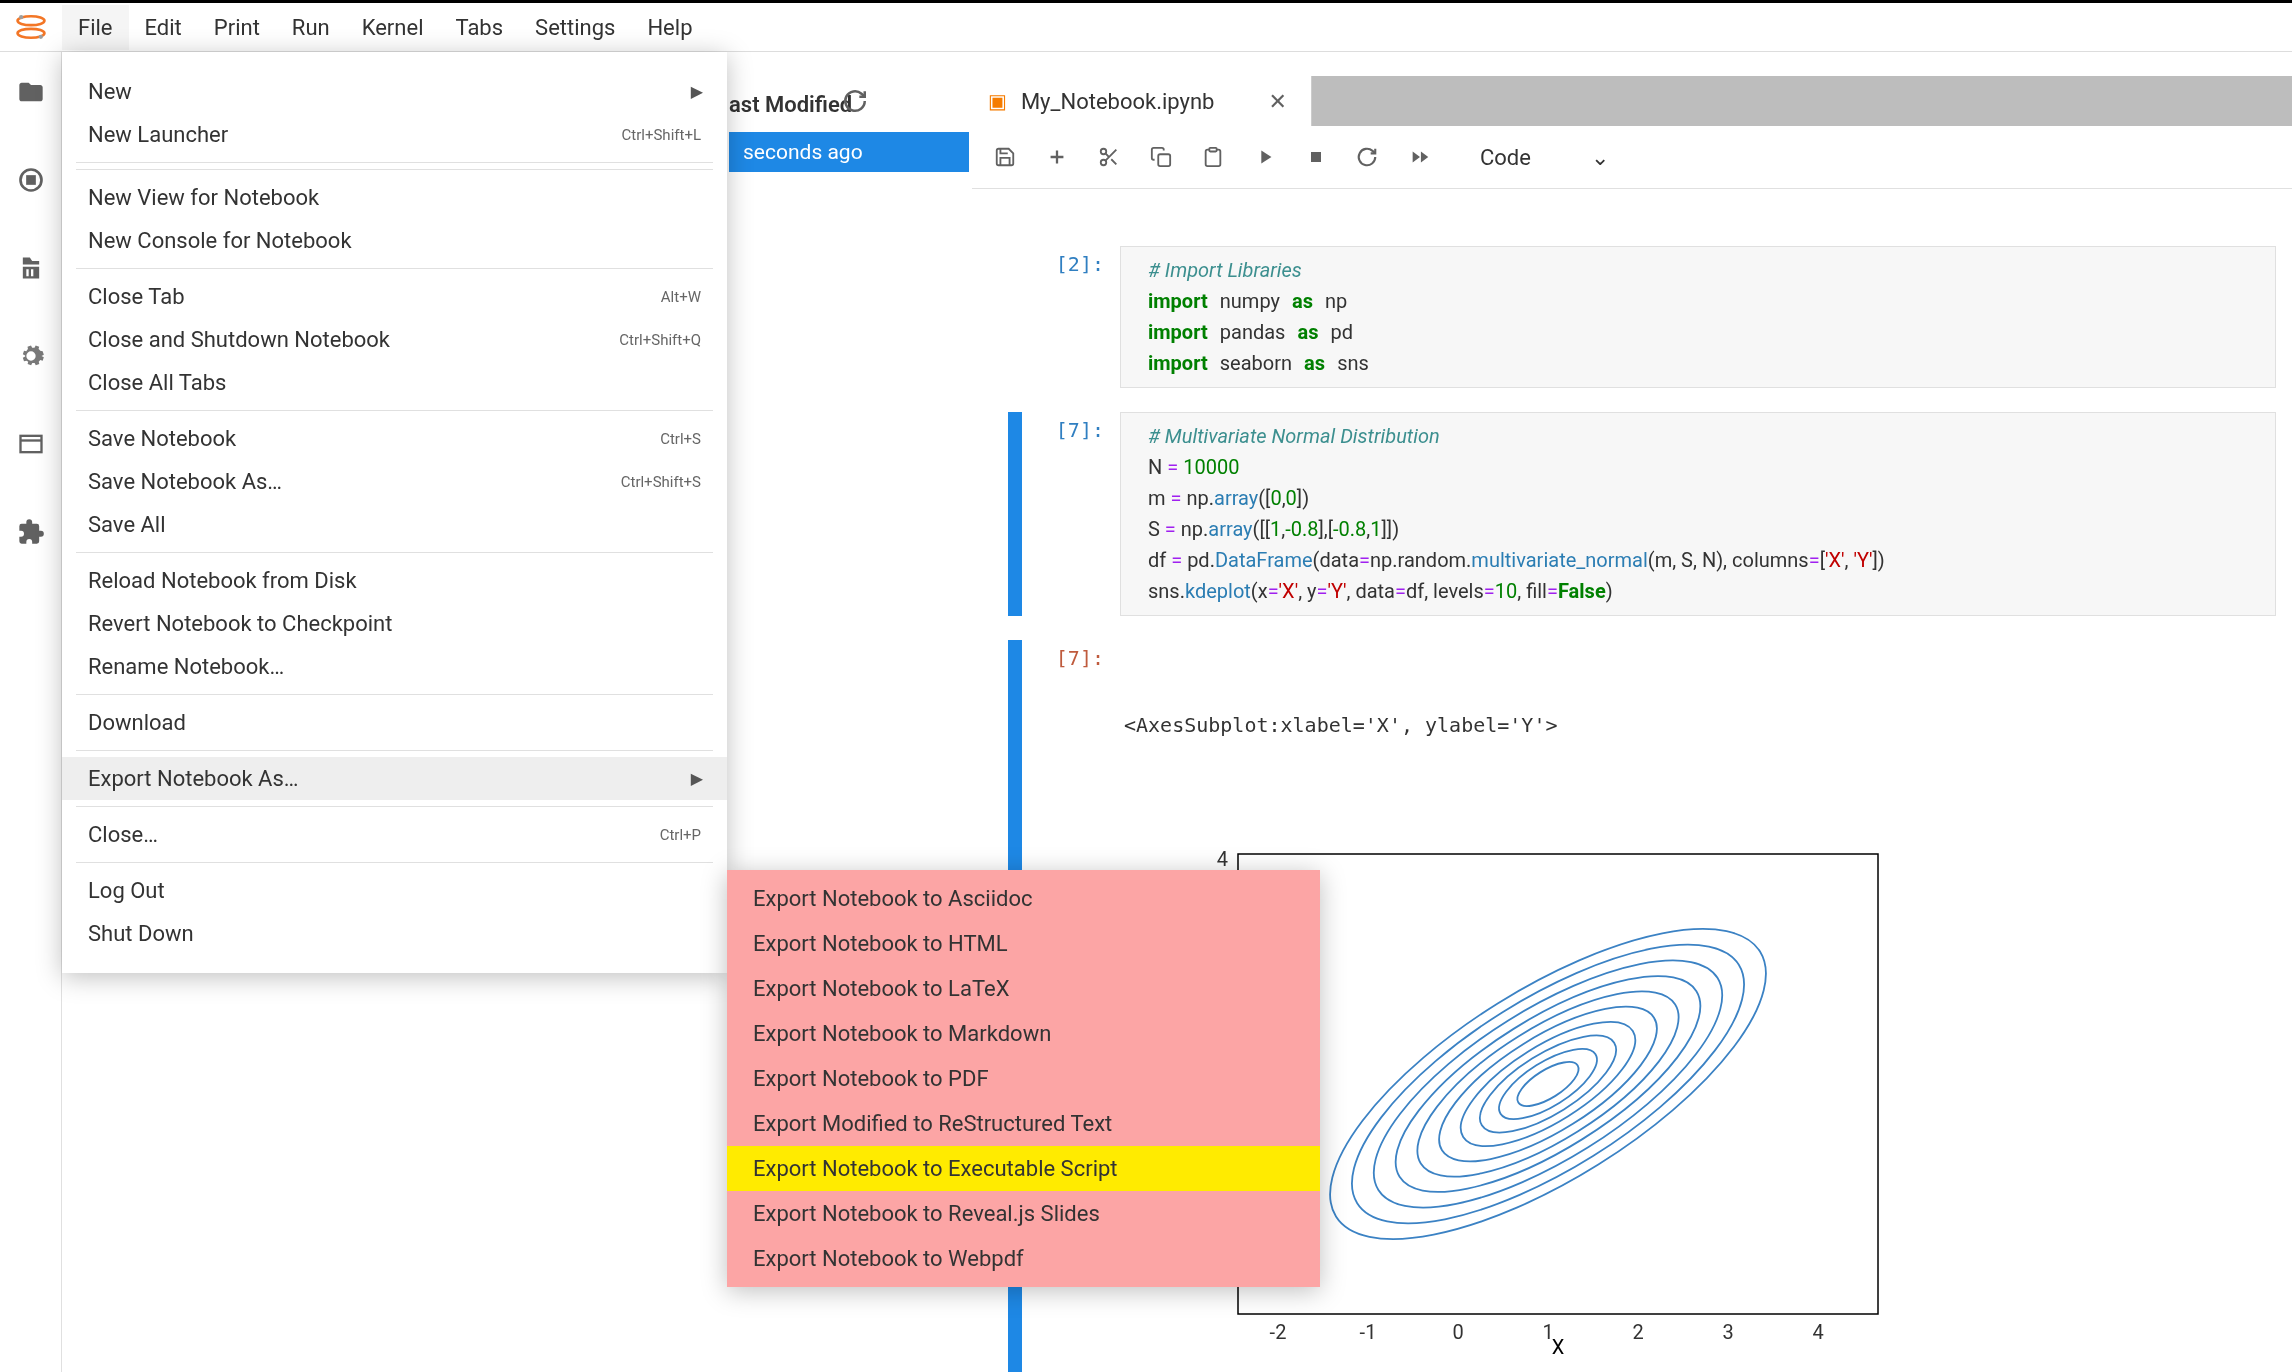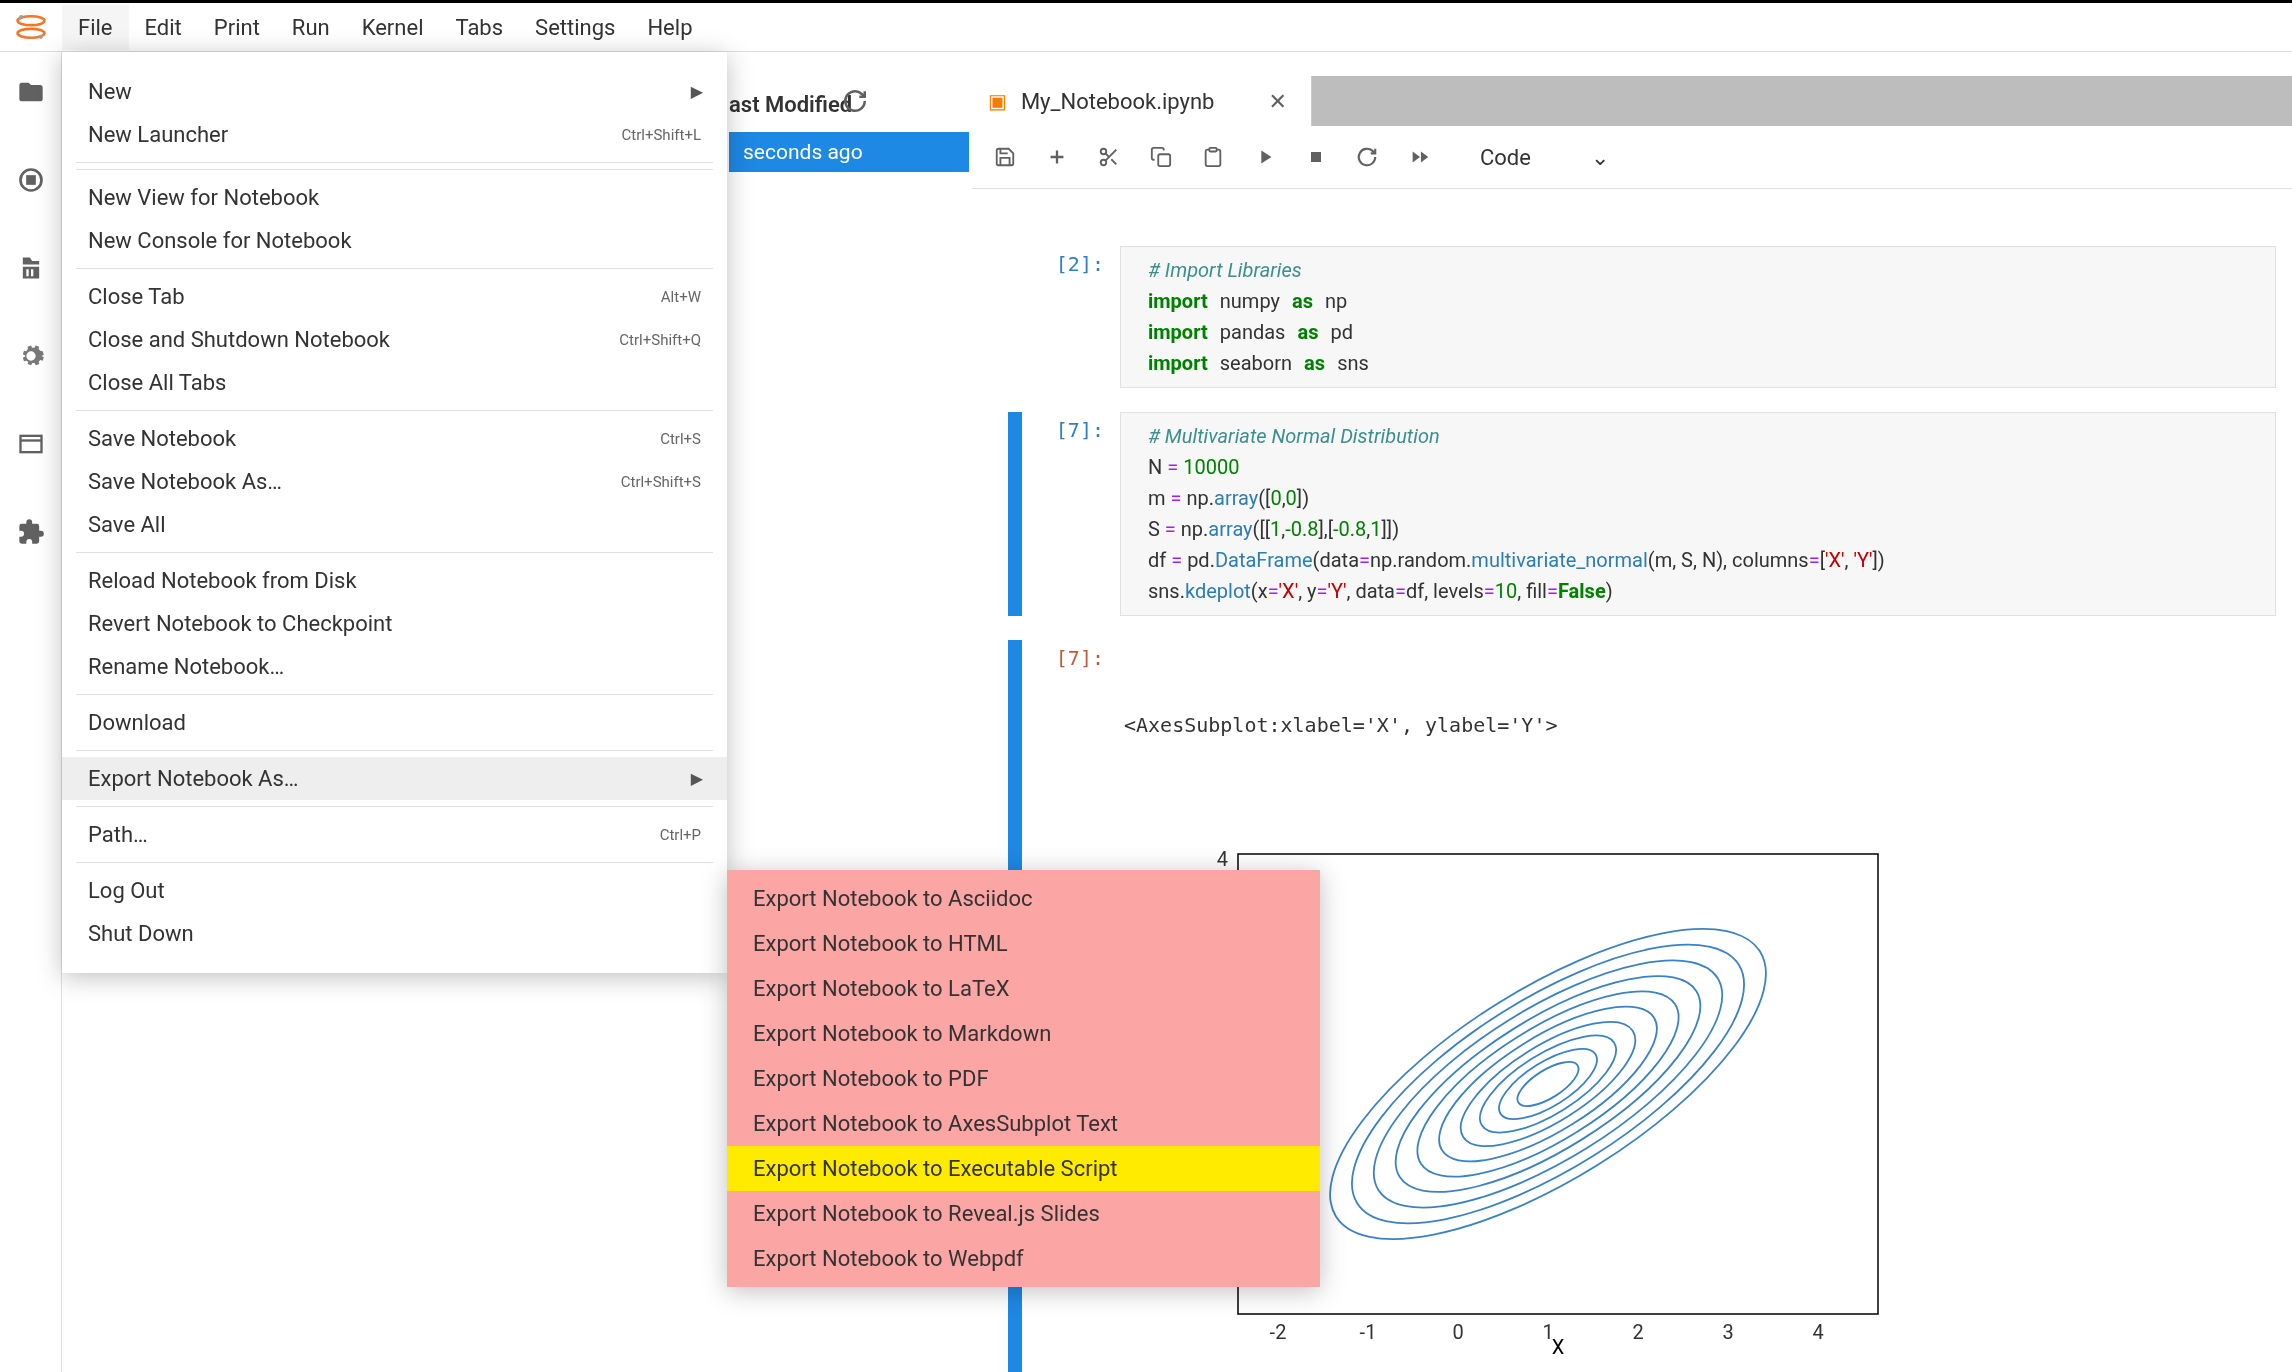--- a/index.html
+++ b/index.html
@@ -148,39 +148,39 @@
   <div class="dd-item">
       <span>Download</span>
     </div>
   <div class="dd-sep"></div>
   <div class="dd-item has-sub" style="background:#eee">
       <span>Export Notebook As…</span>
       <span class="dd-arrow">▶</span>
     </div>
   <div class="dd-sep"></div>
   <div class="dd-item">
-      <span>Path…</span>
+      <span>Close…</span>
       <span class="dd-shortcut">Ctrl+P</span>
     </div>
   <div class="dd-sep"></div>
   <div class="dd-item">
       <span>Log Out</span>
     </div>
   <div class="dd-item">
       <span>Shut Down</span>
     </div>
 </div>
 
 <div class="export-submenu">
   <div class="sub-item">Export Notebook to Asciidoc</div>
   <div class="sub-item">Export Notebook to HTML</div>
   <div class="sub-item">Export Notebook to LaTeX</div>
   <div class="sub-item">Export Notebook to Markdown</div>
   <div class="sub-item">Export Notebook to PDF</div>
-  <div class="sub-item">Export Notebook to AxesSubplot Text</div>
+  <div class="sub-item">Export Modified to ReStructured Text</div>
   <div class="sub-item highlighted">Export Notebook to Executable Script</div>
   <div class="sub-item">Export Notebook to Reveal.js Slides</div>
   <div class="sub-item">Export Notebook to Webpdf</div>
 </div>
 
 <div class="main-area">
   <div class="filebrowser-header">ast Modified</div>
   <div class="filebrowser-row">seconds ago</div>
   <svg class="refresh-btn" width="26" height="26" viewBox="0 0 24 24" fill="none" stroke="currentColor" stroke-width="2.3">
       <path d="M21 12a9 9 0 11-3-6.7L21 8"></path>

